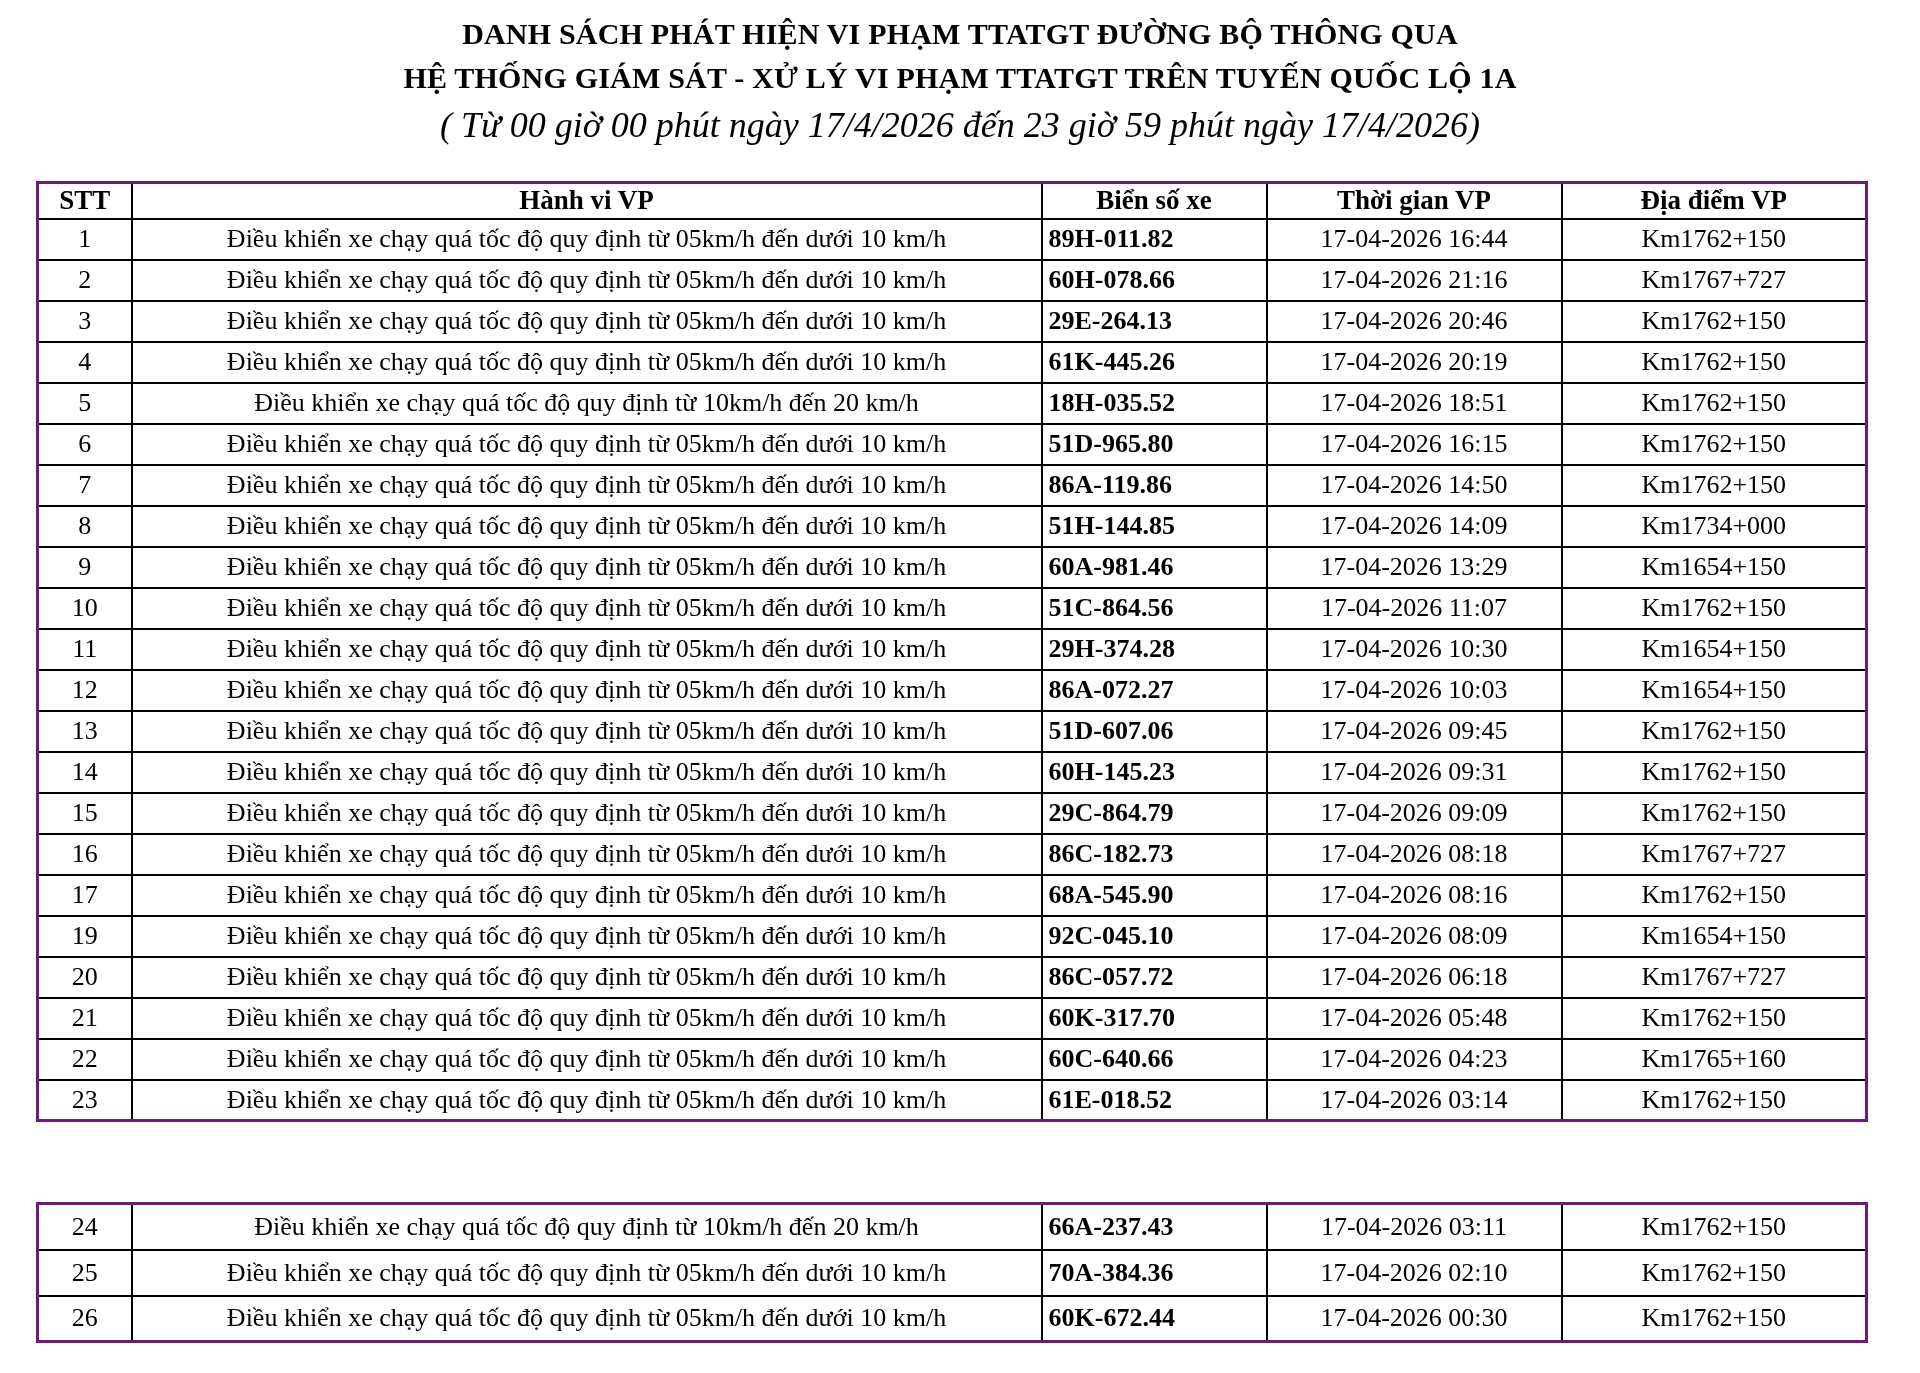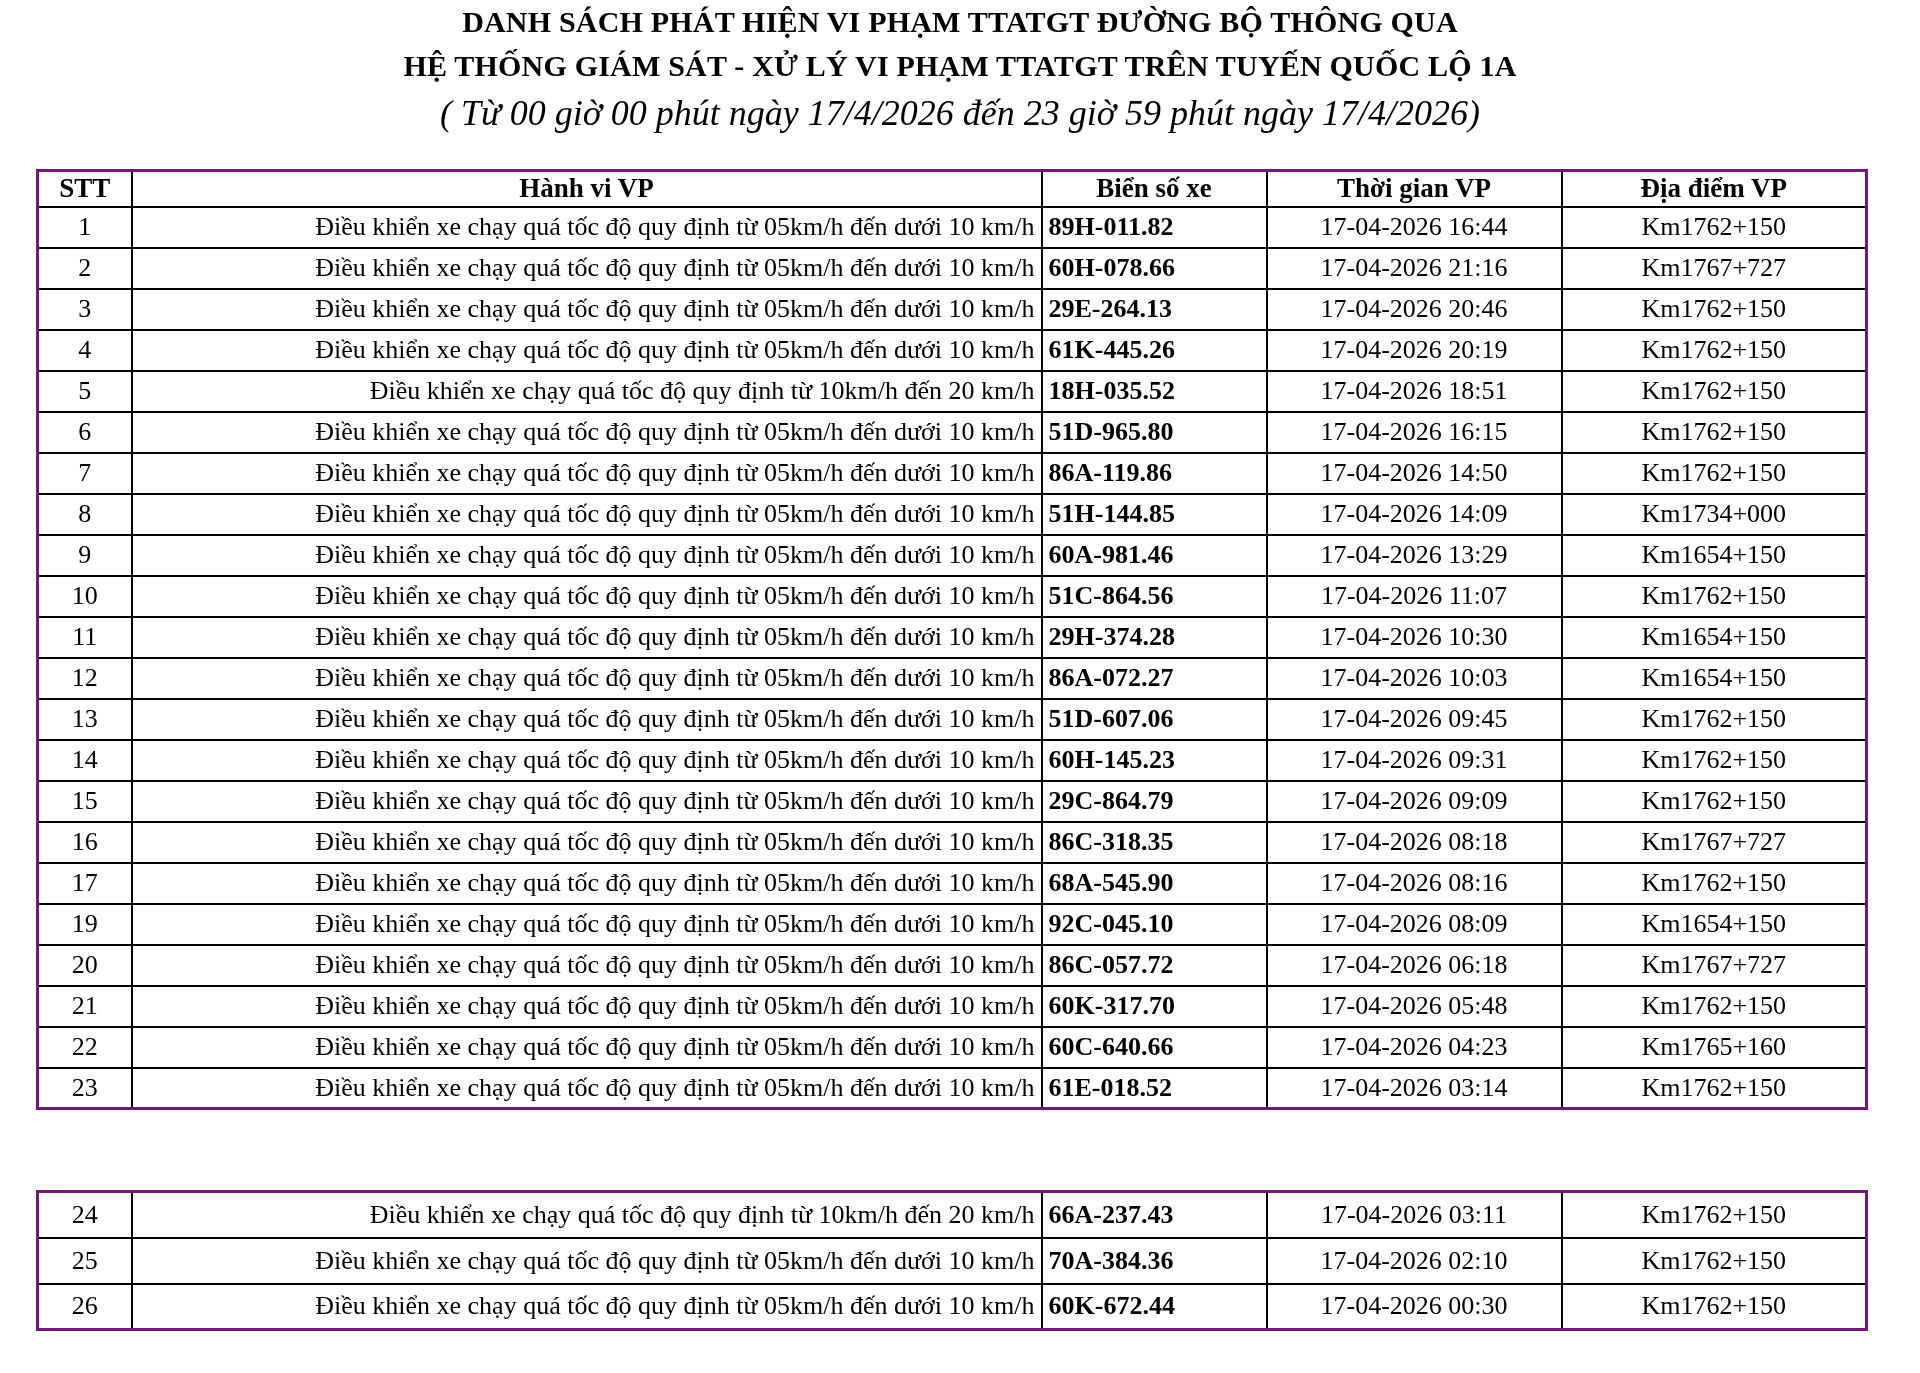--- a/index.html
+++ b/index.html
@@ -9,20 +9,21 @@
     color: #000000;
     font-family: "Liberation Serif", "DejaVu Serif", serif;
   }
   .page {
     position: relative;
     width: 1920px;
     height: 1373px;
     background: #ffffff;
     overflow: hidden;
     box-sizing: border-box;
+    padding-top: 12px;
   }
   .title-block {
     text-align: center;
     line-height: 1.45;
   }
   .title-line {
     font-size: 30px;
     font-weight: bold;
     letter-spacing: 0.2px;
   }
@@ -56,21 +57,21 @@
     height: 36px;
   }
   table.violations td { height: 41px; }
   table.second td { height: 46px; }
   .col-w-stt      { width: 94px; }
   .col-w-violation{ width: 910px; }
   .col-w-plate    { width: 225px; }
   .col-w-time     { width: 295px; }
   .col-w-location { width: 305px; }
   td.col-stt      { text-align: center; }
-  td.col-violation{ text-align: right; padding-left: 10px; }
+  td.col-violation{ text-align: center; padding-left: 10px; }
   td.col-plate    { text-align: left; font-weight: bold; }
   td.col-time     { text-align: center; }
   td.col-location { text-align: center; }
   table.first { margin-top: 30px; }
   table.second { margin-top: 80px; }
 </style>
 </head>
 <body>
 
 <div class="page">
@@ -202,21 +203,21 @@
           <tr>
             <td class="col-stt">15</td>
             <td class="col-violation">Điều khiển xe chạy quá tốc độ quy định từ 05km/h đến dưới 10 km/h</td>
             <td class="col-plate">29C-864.79</td>
             <td class="col-time">17-04-2026 09:09</td>
             <td class="col-location">Km1762+150</td>
           </tr>
           <tr>
             <td class="col-stt">16</td>
             <td class="col-violation">Điều khiển xe chạy quá tốc độ quy định từ 05km/h đến dưới 10 km/h</td>
-            <td class="col-plate">86C-318.35</td>
+            <td class="col-plate">86C-182.73</td>
             <td class="col-time">17-04-2026 08:18</td>
             <td class="col-location">Km1767+727</td>
           </tr>
           <tr>
             <td class="col-stt">17</td>
             <td class="col-violation">Điều khiển xe chạy quá tốc độ quy định từ 05km/h đến dưới 10 km/h</td>
             <td class="col-plate">68A-545.90</td>
             <td class="col-time">17-04-2026 08:16</td>
             <td class="col-location">Km1762+150</td>
           </tr>

